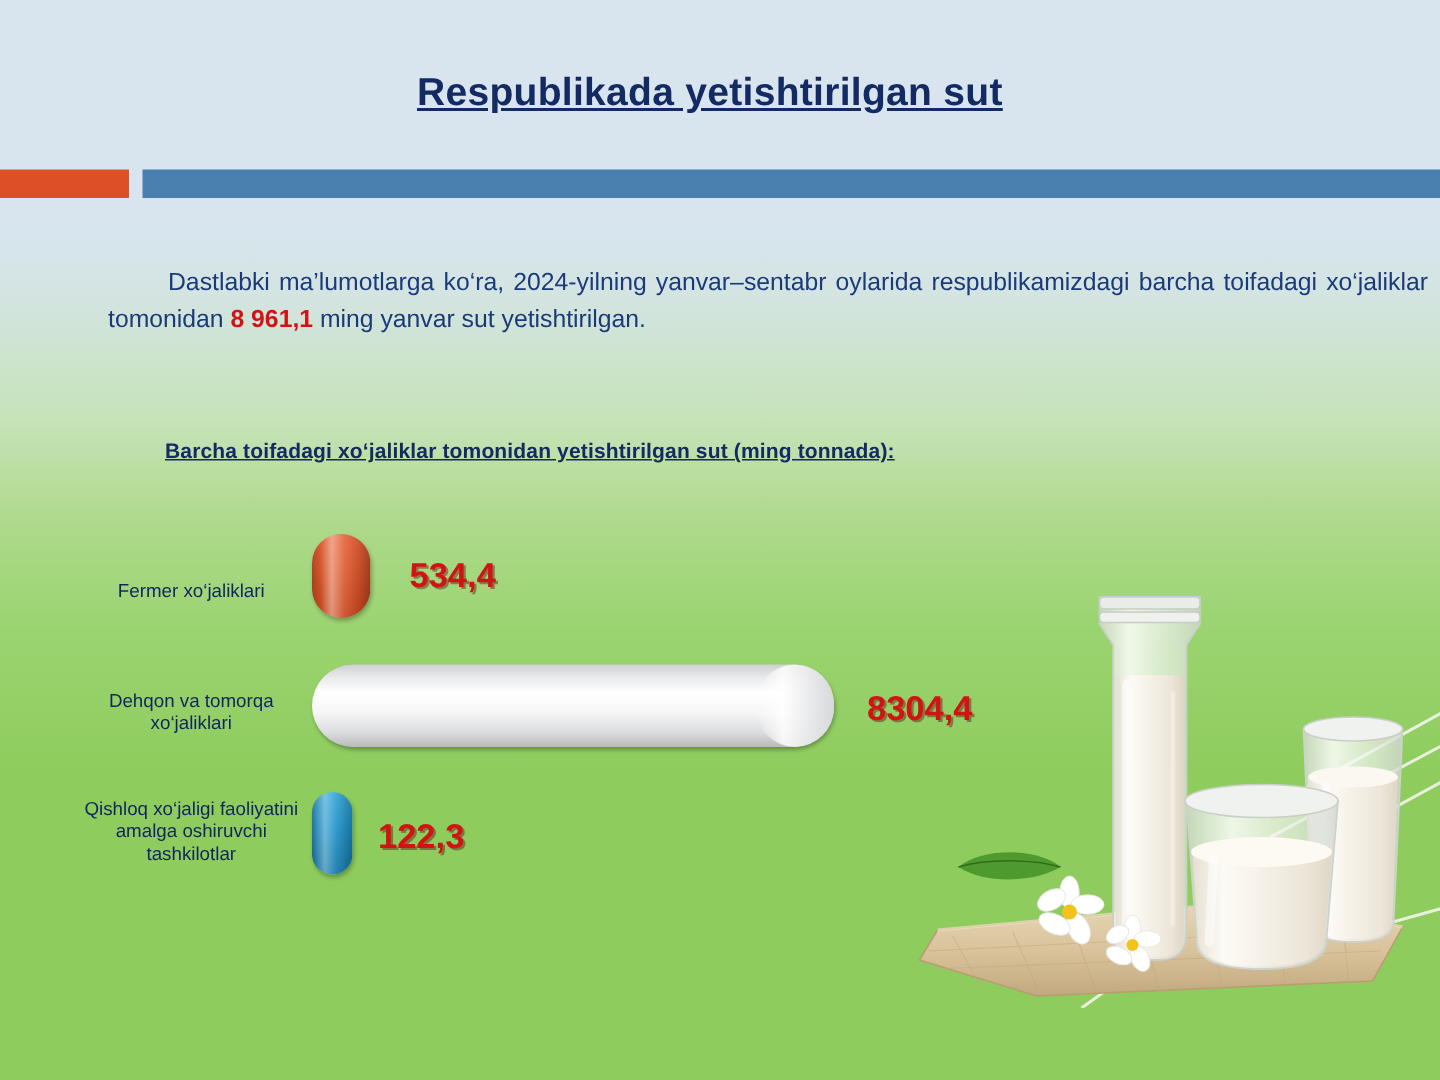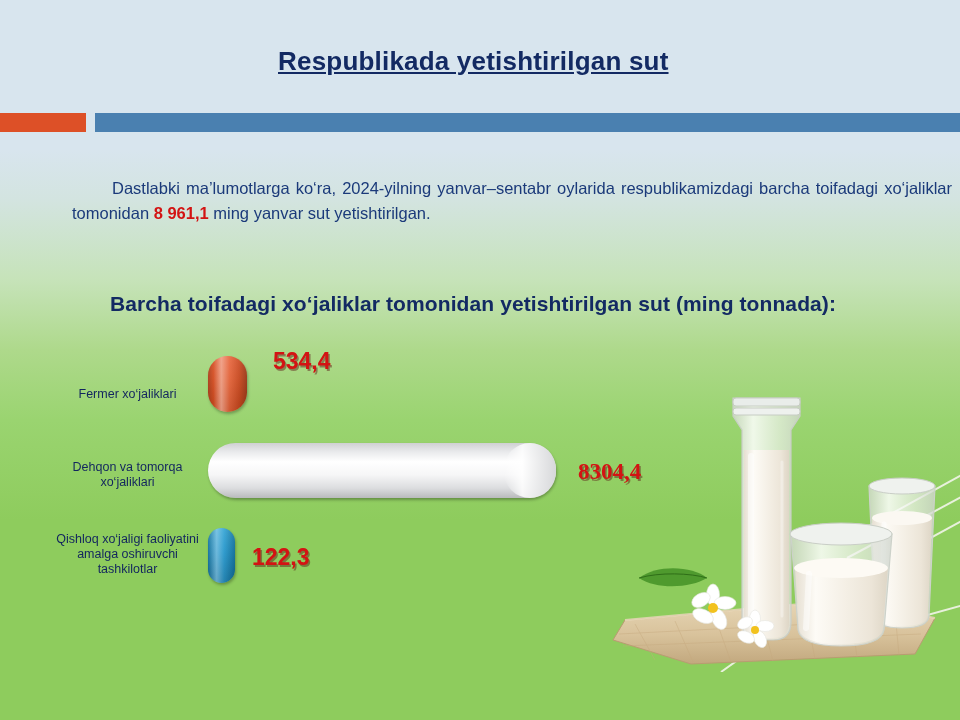--- a/index.html
+++ b/index.html
@@ -54,22 +54,22 @@
   .para{
     position:absolute;left:72px;top:176px;width:880px;
     font-size:16.5px;line-height:25px;color:#1b3a7a;
     text-align:justify;text-indent:40px;
   }
   .para .hl{color:#d31313;font-weight:bold;}
 
   
   .chart-title{
     position:absolute;left:110px;top:292px;
-    font-size:21px;font-weight:bold;color:#132a63;
-    white-space:nowrap;letter-spacing:.1px;
+    font-size:14px;font-weight:bold;color:#132a63;
+    white-space:nowrap;letter-spacing:.1px;text-decoration:underline;
   }
 
   
   .photo{position:absolute;left:595px;top:372px;width:365px;height:300px;}
 
   
   .row{position:absolute;left:0;}
   .cat-label{
     position:absolute;text-align:center;
     font-size:12.5px;font-weight:normal;color:#12255e;line-height:15px;
@@ -226,27 +226,27 @@
           </g>
           <circle cx="0" cy="0" r="4" fill="#f2c21e"></circle>
         </g>
       </g>
     </svg>
   </div>
 
   <div class="row">
     <div class="cat-label" style="left:50px;top:387px;width:155px;">Fermer xo‘jaliklari</div>
     <div class="bar orange" style="left:208px;top:356px;width:39px;height:56px;"></div>
-    <div class="val" style="left:273px;top:348px;text-align:right;">534,4</div>
+    <div class="val" style="left:273px;top:370px;text-align:right;">534,4</div>
   </div>
 
   <div class="row">
     <div class="cat-label" style="left:50px;top:460px;width:155px;">Dehqon va tomorqa xo‘jaliklari</div>
     <div class="bar white" style="left:208px;top:443px;width:348px;height:55px;"></div>
-    <div class="val" style="left:578px;top:459px;font-family:Liberation Serif, serif;">8304,4</div>
+    <div class="val" style="left:578px;top:459px;">8304,4</div>
   </div>
 
   <div class="row">
     <div class="cat-label" style="left:50px;top:532px;width:155px;">Qishloq xo‘jaligi faoliyatini amalga oshiruvchi tashkilotlar</div>
     <div class="bar blue" style="left:208px;top:528px;width:27px;height:55px;"></div>
     <div class="val" style="left:252px;top:544px;">122,3</div>
   </div>
 
 </div>
 

